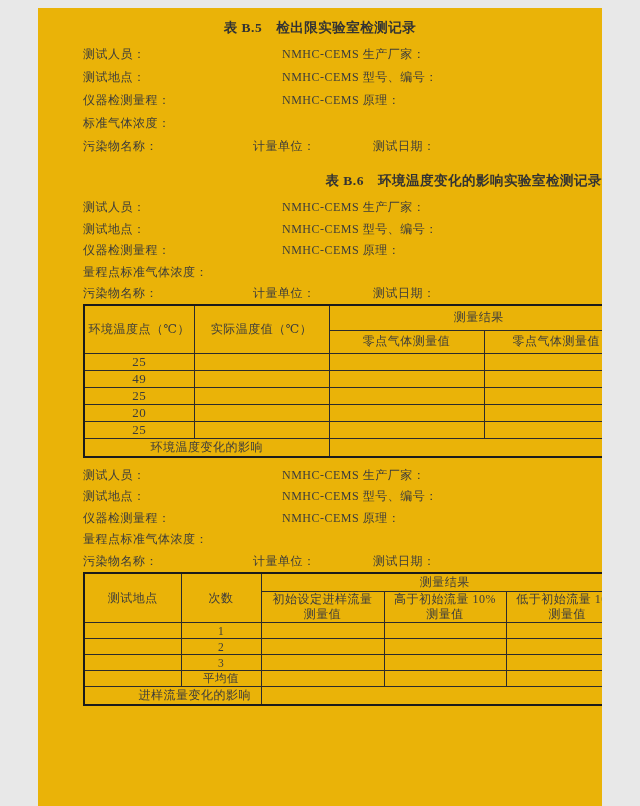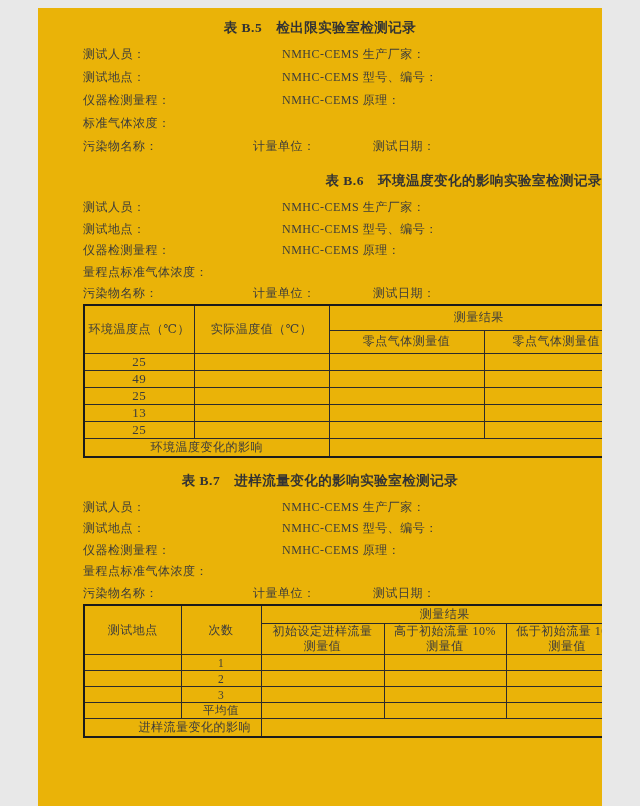--- a/index.html
+++ b/index.html
@@ -133,41 +133,40 @@
           <td></td>
           <td></td>
         </tr>
         <tr class="drow">
           <td>25</td>
           <td></td>
           <td></td>
           <td></td>
         </tr>
         <tr class="drow">
-          <td>13</td>
+          <td>20</td>
           <td></td>
           <td></td>
           <td></td>
         </tr>
         <tr class="drow">
           <td>25</td>
           <td></td>
           <td></td>
           <td></td>
         </tr>
         <tr class="frow">
           <td colspan="2">环境温度变化的影响</td>
           <td colspan="2"></td>
         </tr>
       </tbody>
     </table>
   </div>
 
   <div class="section b7">
-    <div class="sec-title mt-b7">表 B.7　进样流量变化的影响实验室检测记录</div>
     <div class="info">
       <div class="info-row">
         <span class="lab x1">测试人员：</span>
         <span class="lab x2">NMHC-CEMS 生产厂家：</span>
       </div>
       <div class="info-row">
         <span class="lab x1">测试地点：</span>
         <span class="lab x2">NMHC-CEMS 型号、编号：</span>
       </div>
       <div class="info-row">

